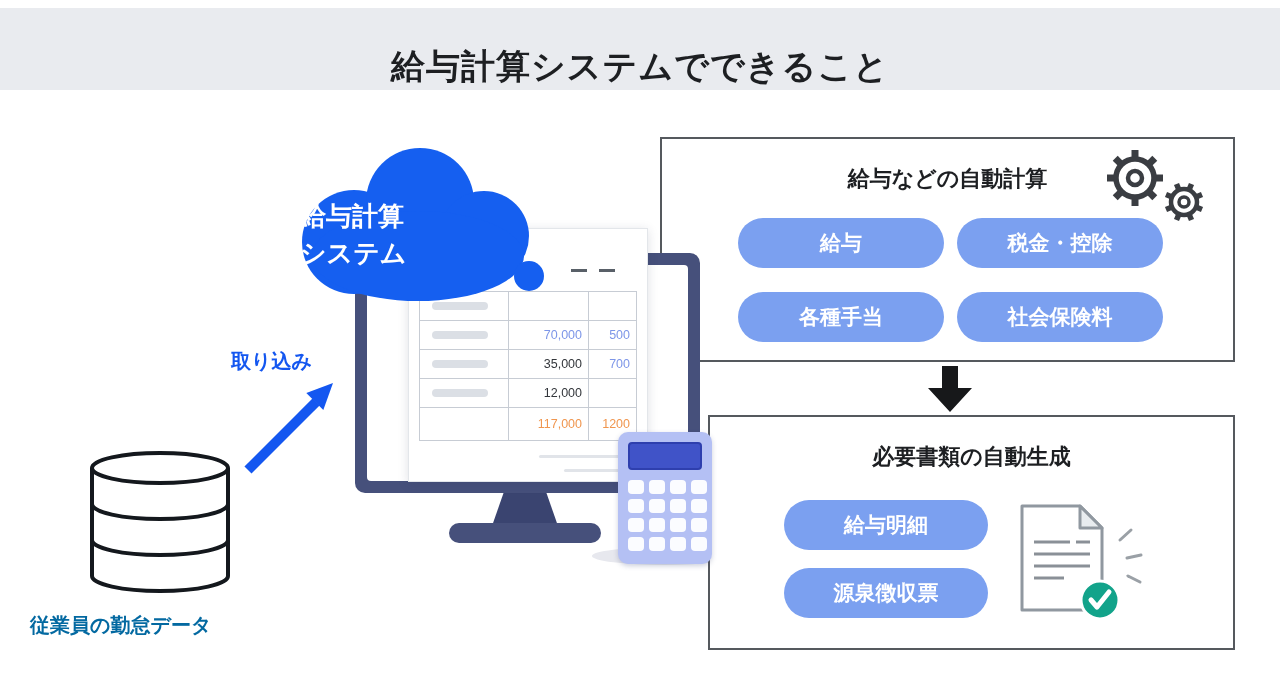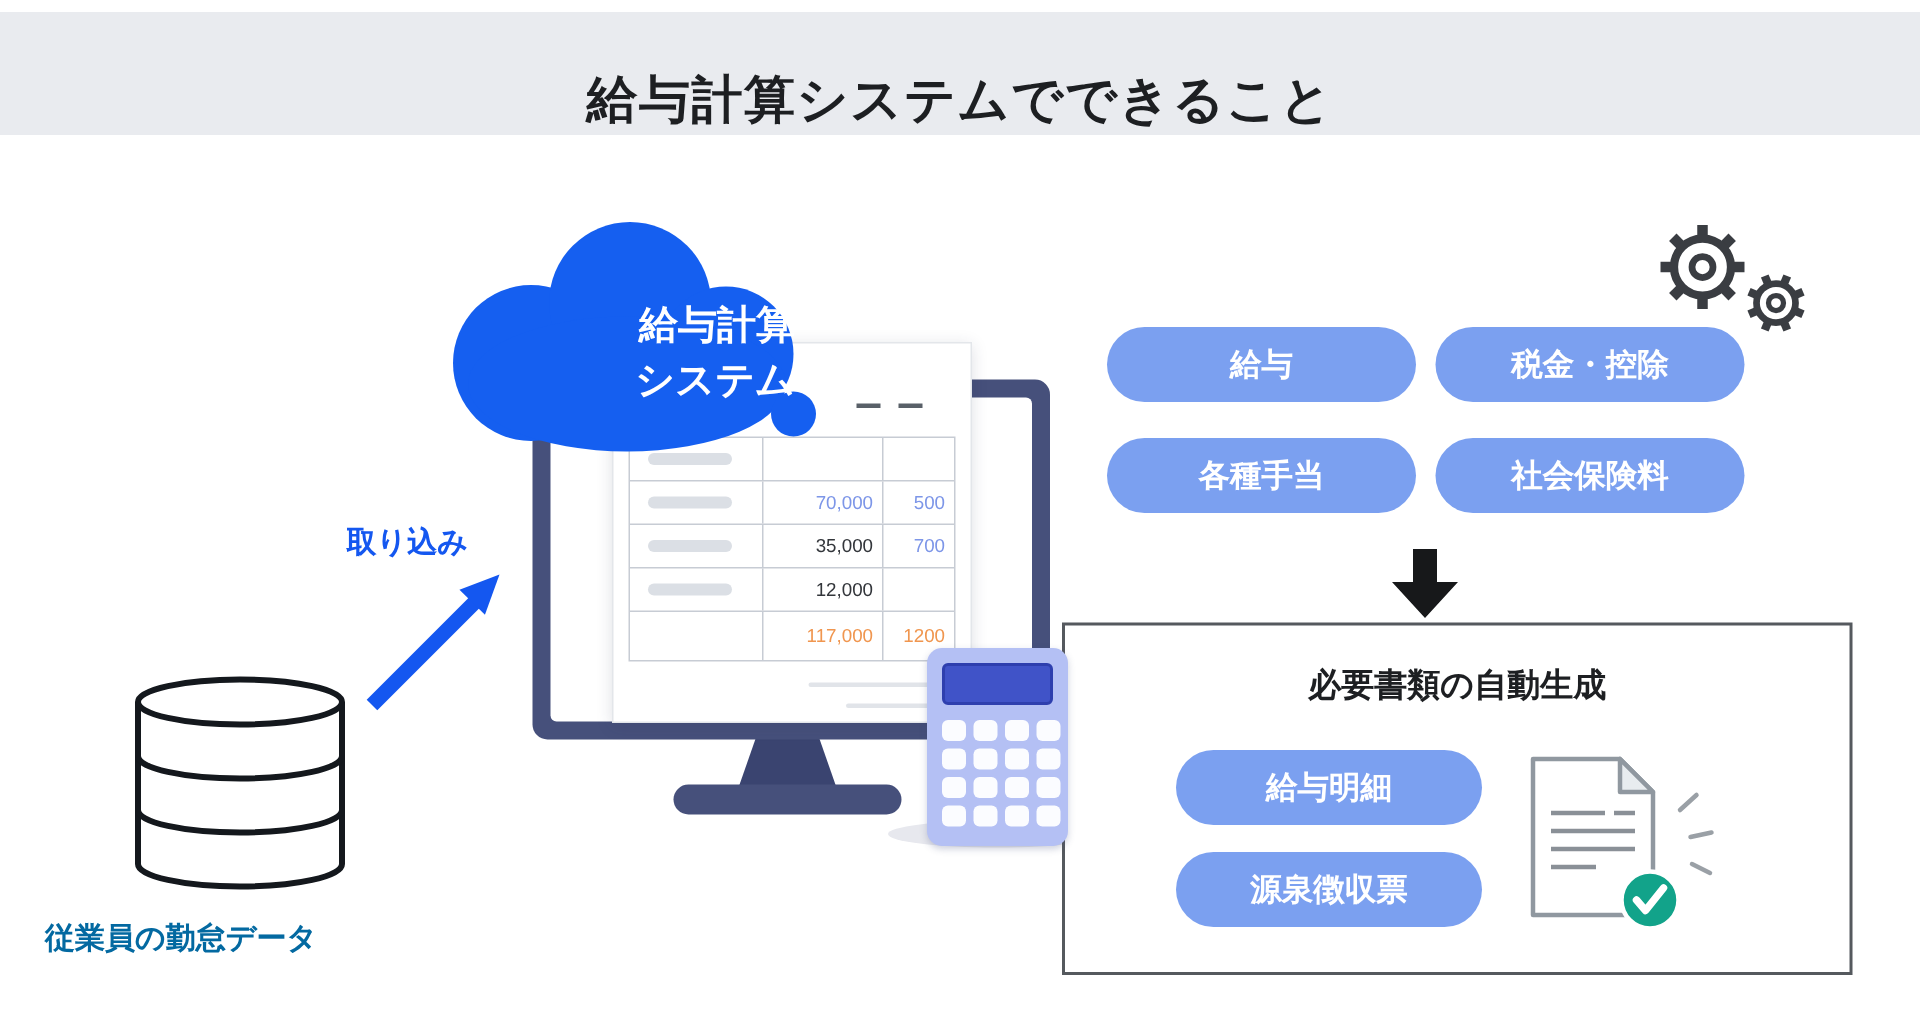--- a/index.html
+++ b/index.html
@@ -41,21 +41,21 @@
   .c3{flex:1;height:100%;display:flex;align-items:center;justify-content:flex-end;padding-right:6px;box-sizing:border-box;}
   .bar{width:56px;height:8px;background:#dbdfe5;border-radius:4px;margin-left:12px;}
   .num{font-size:12.5px;font-weight:500;}
   .num-blue{color:#7d96e8;}
   .num-dark{color:#33363b;}
   .num-orange{color:#f0964f;}
   .sheet .thin-line{position:absolute;height:3px;background:#e1e4e9;border-radius:2px;}
 
   
   .cloud-svg{position:absolute;left:282px;top:146px;z-index:6;}
-  .cloud-text{position:absolute;left:300px;top:198px;width:230px;text-align:right;color:#ffffff;
+  .cloud-text{position:absolute;left:300px;top:198px;width:230px;text-align:left;color:#ffffff;
               font-size:26px;font-weight:800;line-height:37px;z-index:7;}
 
   
   .calc{position:absolute;left:618px;top:432px;width:94px;height:132px;background:#b4c0f4;
         border-radius:10px;box-shadow:0 2px 5px rgba(60,70,120,.25);z-index:5;}
   .calc-screen{position:absolute;left:10px;top:10px;width:74px;height:28px;background:#4053c8;
                border-radius:4px;border:2px solid #2e3fae;box-sizing:border-box;}
   .calc-keys{position:absolute;left:10px;top:48px;display:grid;grid-template-columns:repeat(4,16px);gap:5px;}
   .calc-key{width:16px;height:14px;background:#ffffff;border-radius:4px;opacity:.95;}
 
@@ -197,20 +197,23 @@
       <div class="calc-key"></div>
       <div class="calc-key"></div>
       <div class="calc-key"></div>
       <div class="calc-key"></div>
       <div class="calc-key"></div>
       <div class="calc-key"></div>
       <div class="calc-key"></div>
     </div>
   </div>
 
+  <div class="panel panel-calc">
+    <div class="panel-title">給与などの自動計算</div>
+  </div>
   <svg class="gears" width="112" height="88" viewBox="0 0 112 88">
     <g stroke="#3a3d42" fill="none">
       <g stroke-width="7">
         <line x1="55" y1="38" x2="63" y2="38"></line>
         <line x1="49.1" y1="52.1" x2="54.8" y2="57.8"></line>
         <line x1="35" y1="58" x2="35" y2="66"></line>
         <line x1="20.9" y1="52.1" x2="15.2" y2="57.8"></line>
         <line x1="15" y1="38" x2="7" y2="38"></line>
         <line x1="20.9" y1="23.9" x2="15.2" y2="18.2"></line>
         <line x1="35" y1="18" x2="35" y2="10"></line>

